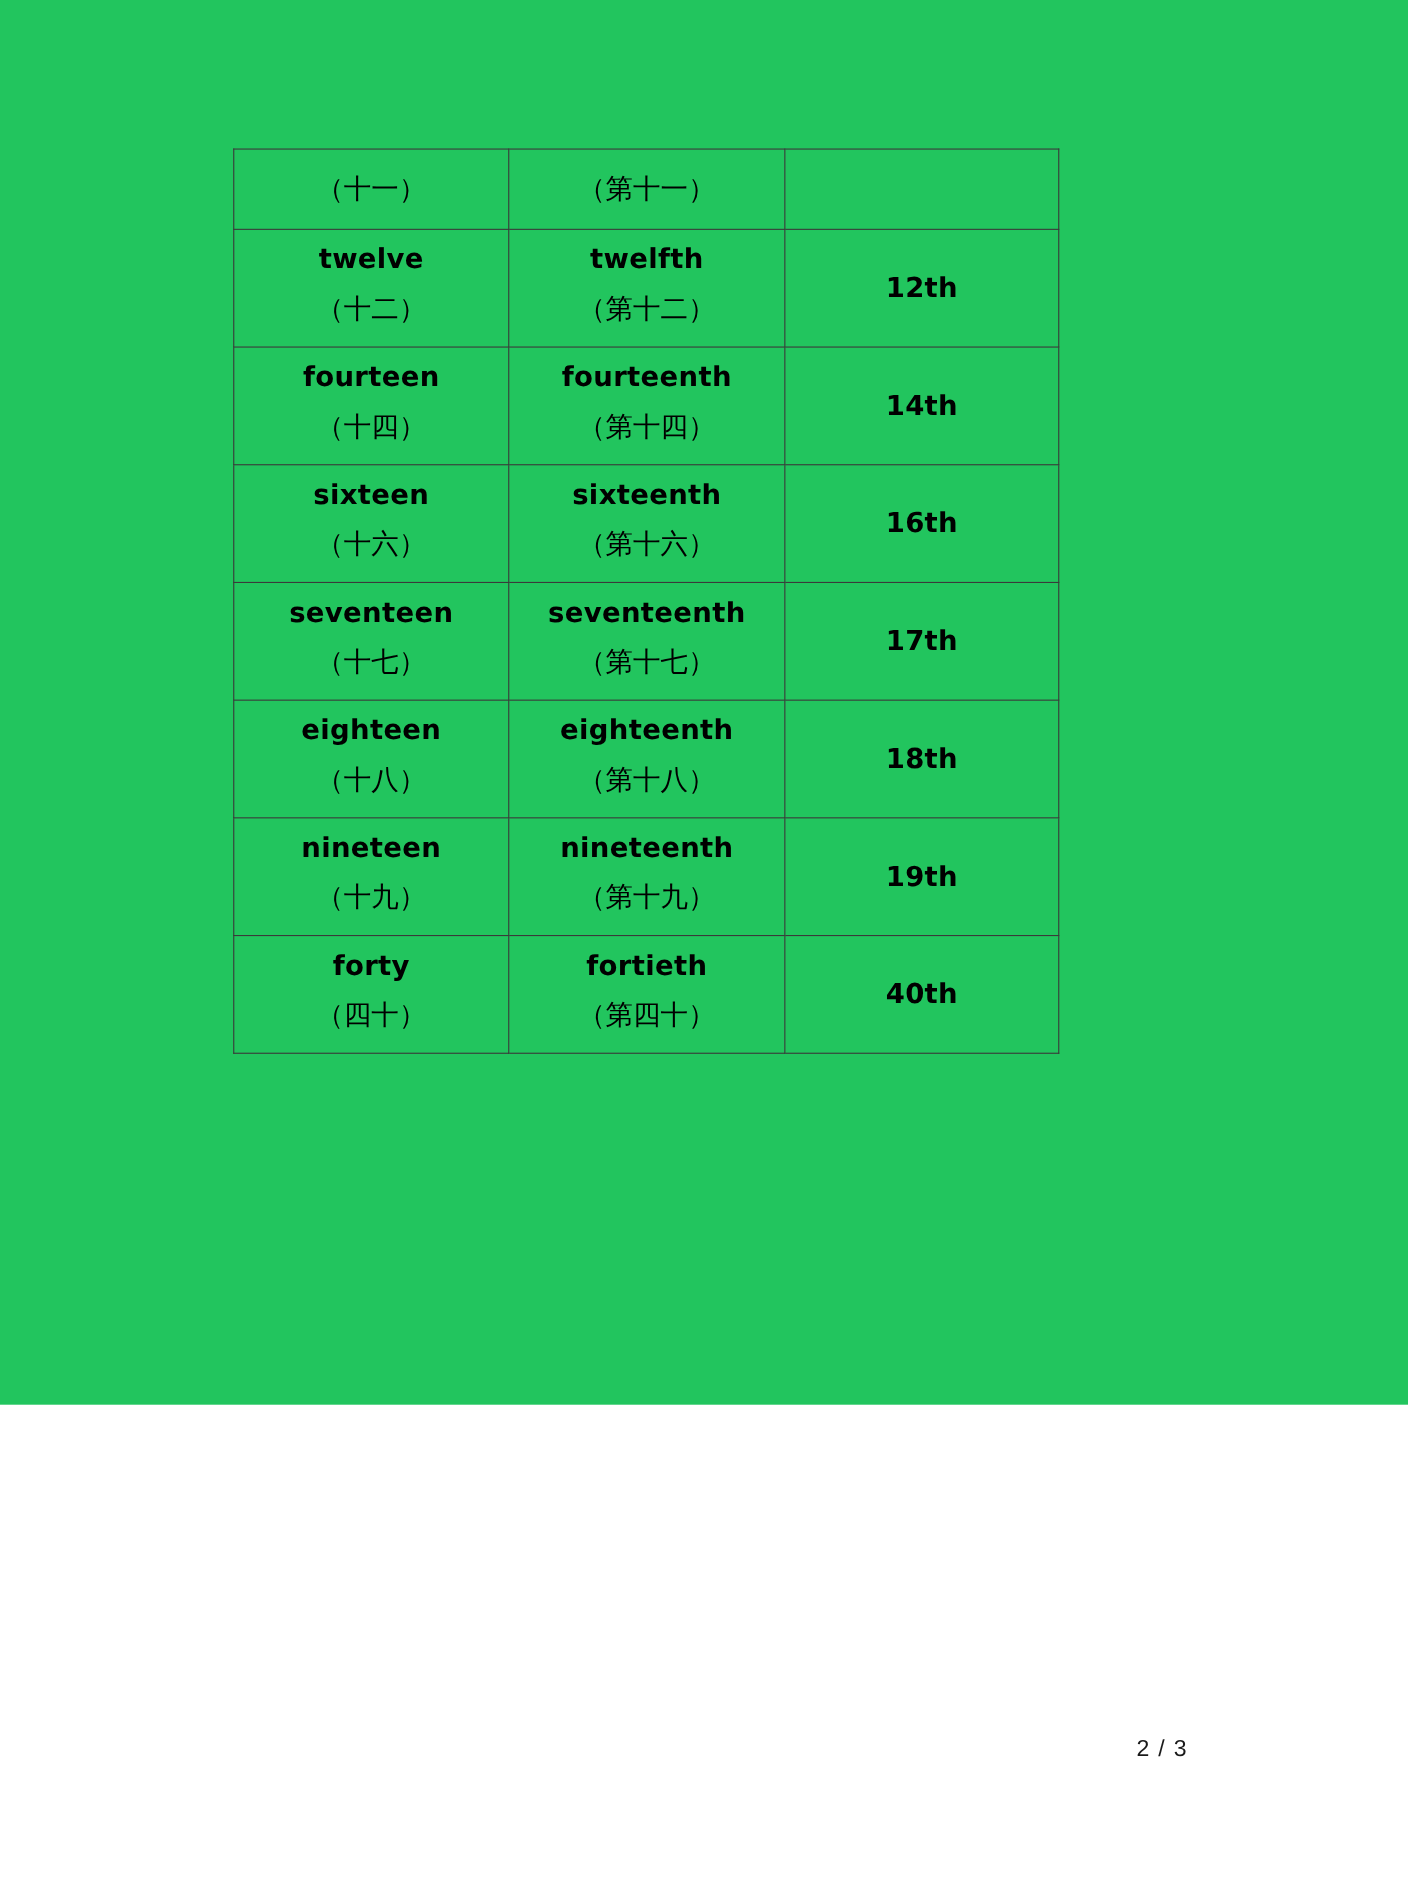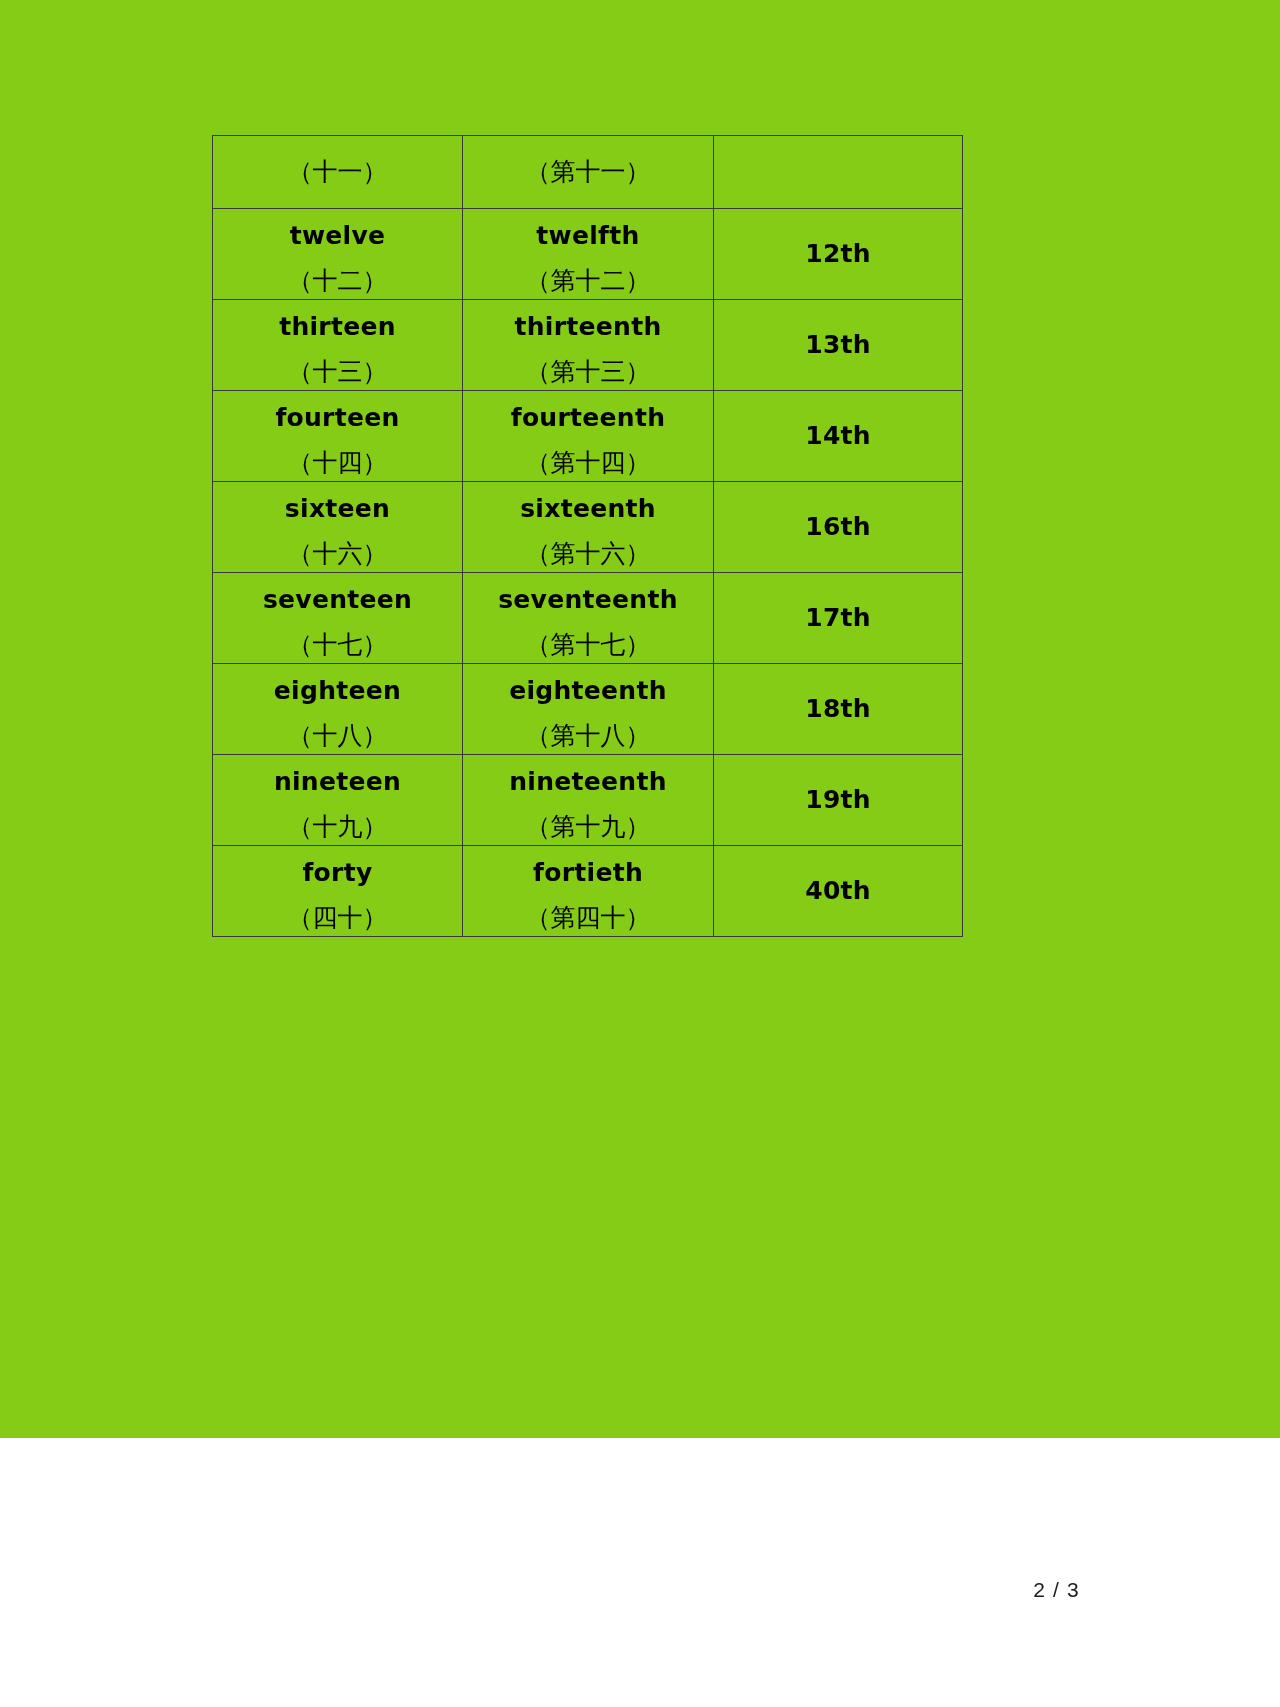--- a/index.html
+++ b/index.html
@@ -13,22 +13,22 @@
     font-family: "Liberation Sans", sans-serif;
     position: relative;
     overflow: hidden;
   }
 
   .page {
     position: absolute;
     left: 0;
     top: 0;
     width: 1280px;
-    height: 1438px;
-    background: #84cc16;
+    height: 1277px;
+    background: #22c55e;
   }
 
   .number-table {
     position: absolute;
     left: 212px;
     top: 135px;
     width: 750px;
     border-collapse: collapse;
     table-layout: fixed;
   }
@@ -63,21 +63,21 @@
     padding-top: 13px;
     padding-bottom: 18px;
     white-space: nowrap;
   }
 
   .word-zh {
     font-family: "DejaVu Serif", "Liberation Serif", serif;
     font-size: 25px;
     color: #000000;
     line-height: 1.1;
-    padding-bottom: 4px;
+    padding-bottom: 20px;
     white-space: nowrap;
   }
 
   .row-continued .word-zh {
     padding-top: 22px;
     padding-bottom: 22px;
   }
 
   .numeric-label {
     font-family: "DejaVu Sans", "Liberation Sans", sans-serif;
@@ -144,39 +144,20 @@
           </td>
           <td class="col-numeric numeric-cell">
             <div class="cell-inner">
               <div class="numeric-label">12th</div>
             </div>
           </td>
         </tr>
         <tr>
           <td class="col-cardinal">
             <div class="cell-inner">
-              <div class="word-en">thirteen</div>
-              <div class="word-zh">（十三）</div>
-            </div>
-          </td>
-          <td class="col-ordinal">
-            <div class="cell-inner">
-              <div class="word-en">thirteenth</div>
-              <div class="word-zh">（第十三）</div>
-            </div>
-          </td>
-          <td class="col-numeric numeric-cell">
-            <div class="cell-inner">
-              <div class="numeric-label">13th</div>
-            </div>
-          </td>
-        </tr>
-        <tr>
-          <td class="col-cardinal">
-            <div class="cell-inner">
               <div class="word-en">fourteen</div>
               <div class="word-zh">（十四）</div>
             </div>
           </td>
           <td class="col-ordinal">
             <div class="cell-inner">
               <div class="word-en">fourteenth</div>
               <div class="word-zh">（第十四）</div>
             </div>
           </td>

